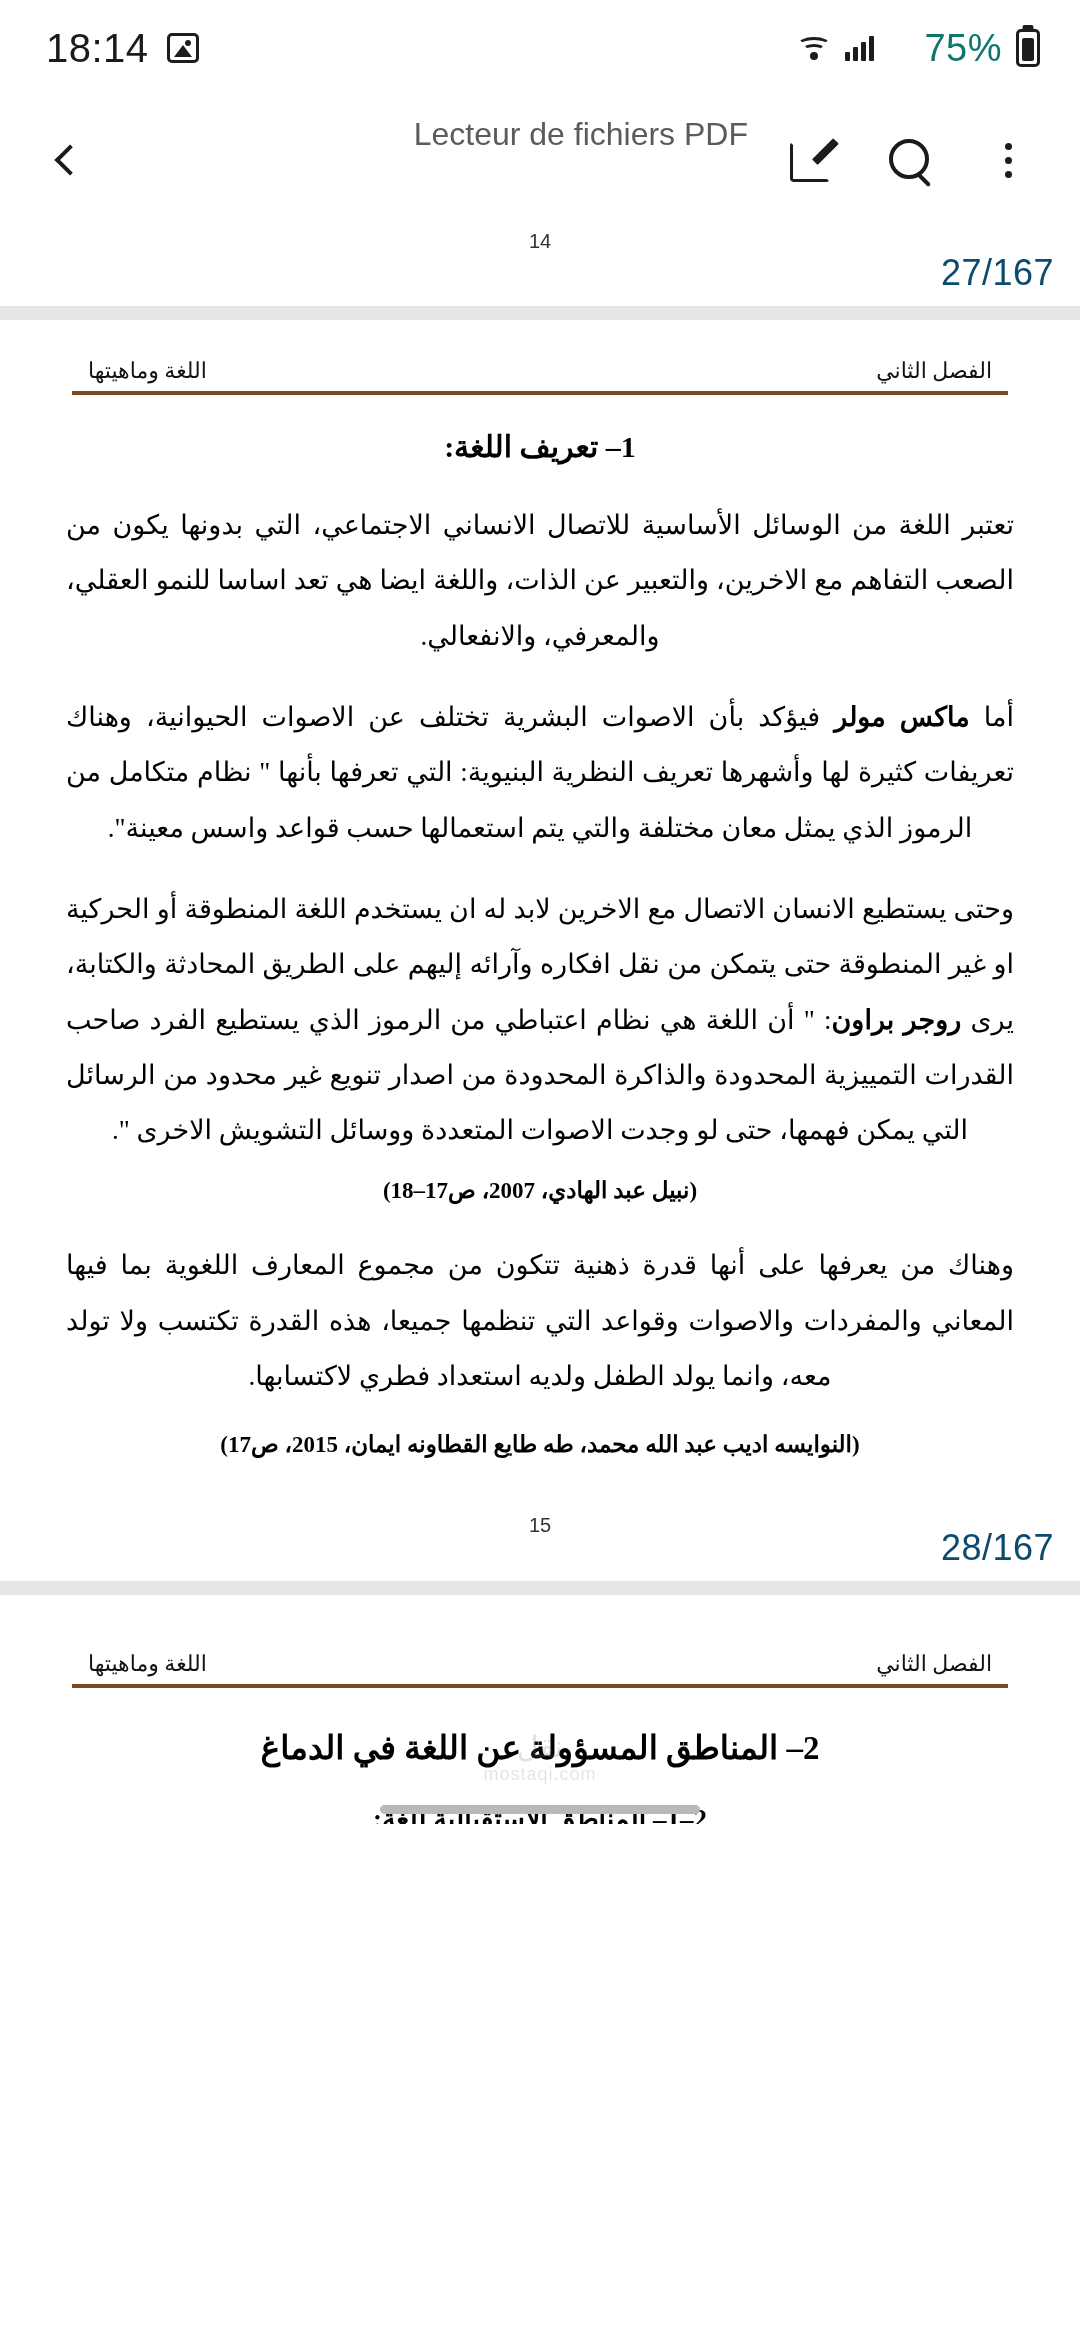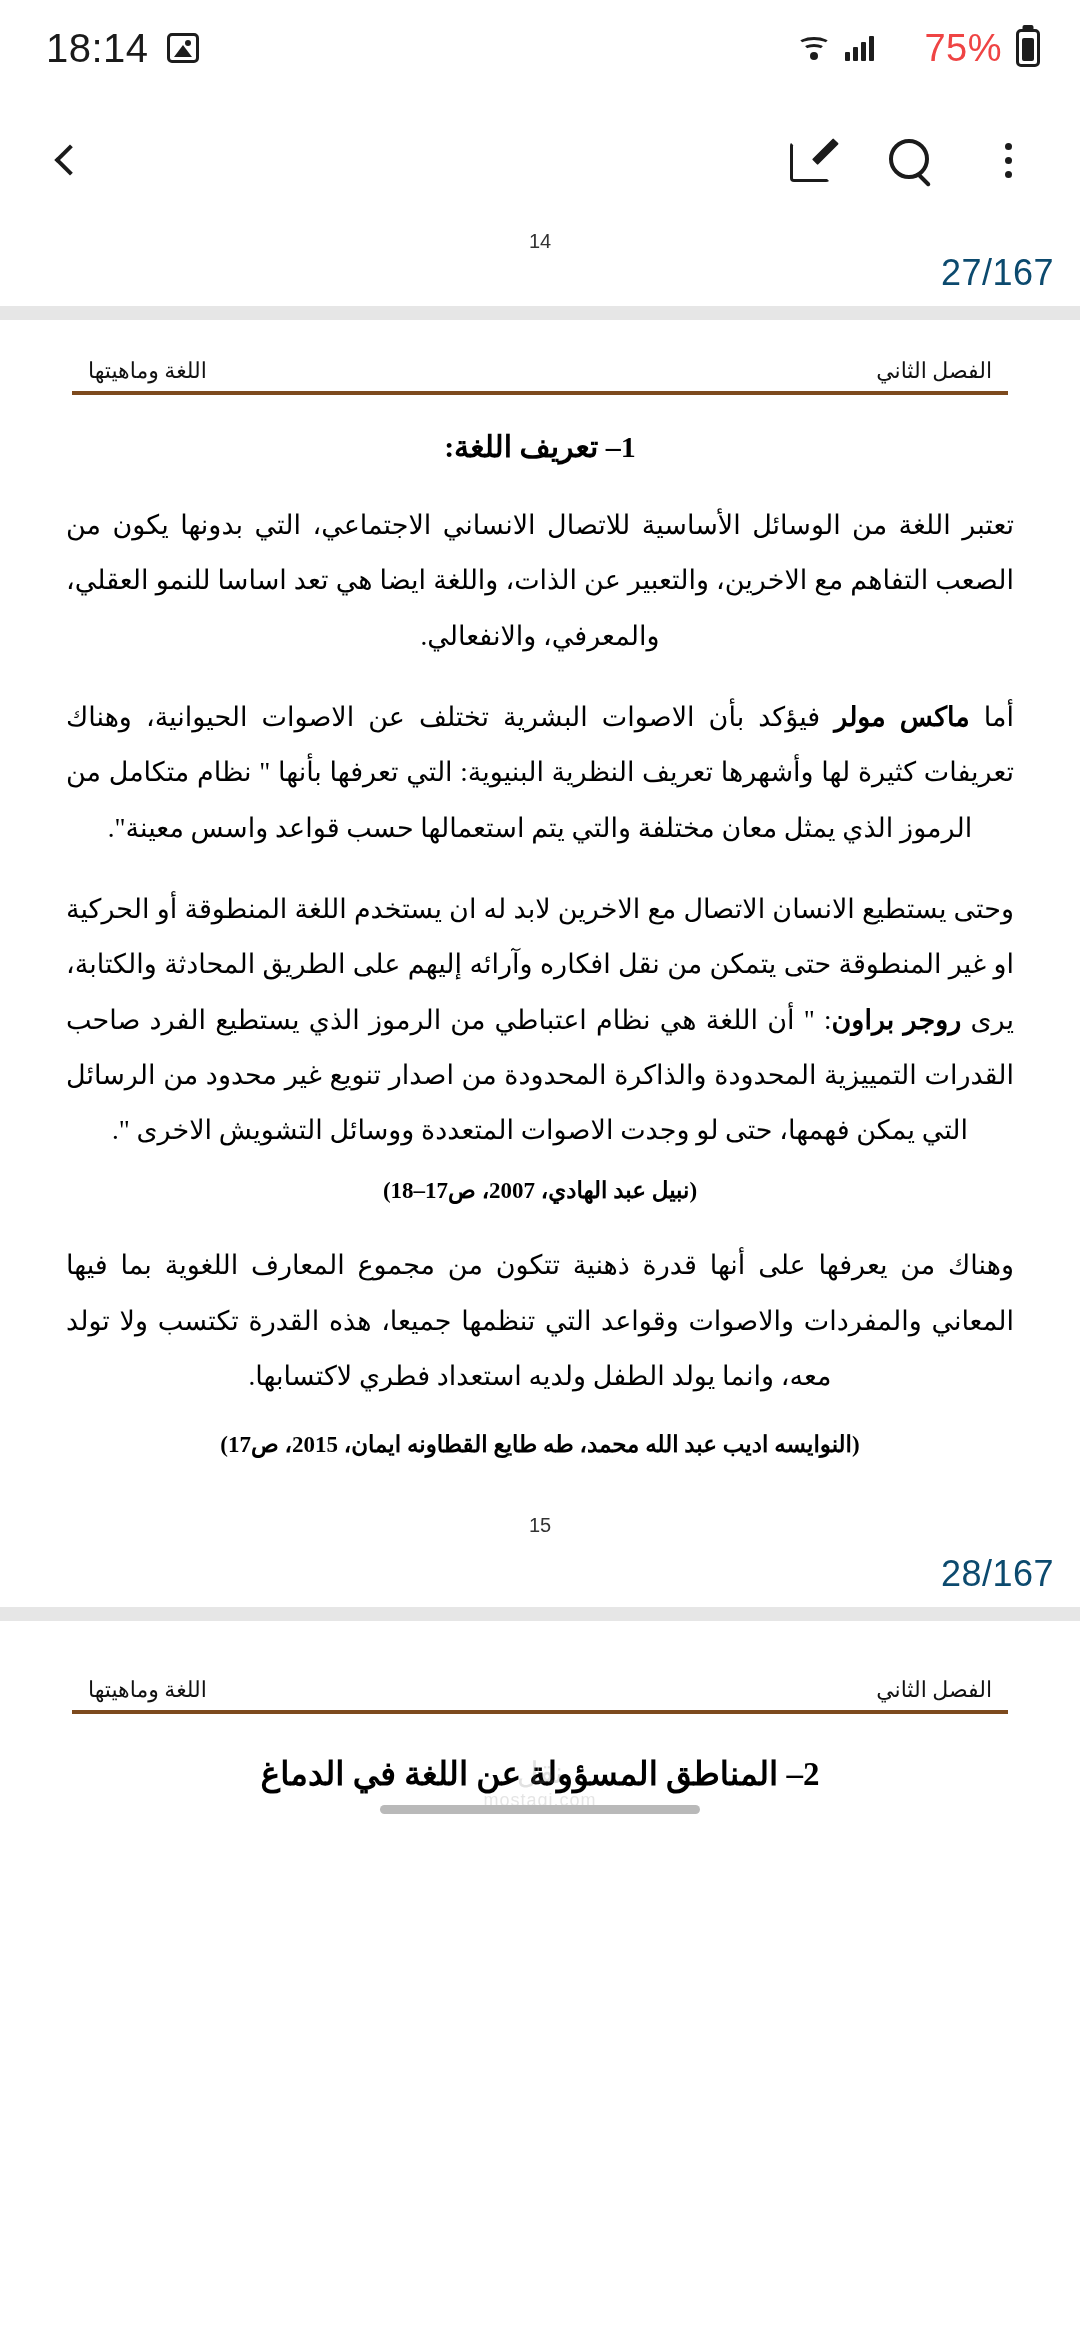--- a/index.html
+++ b/index.html
@@ -81,21 +81,21 @@
   }
   .signal-icon b {
     width: 5px; background: #1d1d1d; border-radius: 1px; display: block;
   }
   .signal-icon b:nth-child(1) { height: 9px; }
   .signal-icon b:nth-child(2) { height: 14px; }
   .signal-icon b:nth-child(3) { height: 19px; }
   .signal-icon b:nth-child(4) { height: 25px; }
   .battery-text {
     font-size: 38px;
-    color: #ef4444;
+    color: #0f766e;
     letter-spacing: 0.5px;
     margin-left: 36px;
   }
   .battery-icon {
     width: 24px; height: 38px;
     border: 3px solid #1d1d1d;
     border-radius: 5px;
     position: relative;
     padding: 2px;
   }
@@ -307,21 +307,21 @@
   .cite2 {
     font-size: 23px;
     font-weight: bold;
     text-align: center;
     margin: 0 0 22px 0;
   }
   .page-number-bottom {
     text-align: center;
     font-size: 20px;
     color: #333;
-    padding: 8px 0 70px 0;
+    padding: 8px 0 44px 0;
   }
 
   
   .page3 {
     padding: 56px 66px 0 66px;
     direction: rtl;
     font-family: "Liberation Serif", serif;
     position: relative;
   }
   h3.sec-title2 {
@@ -394,20 +394,21 @@
           <span class="battery-fill"></span>
         </span>
     </div>
   </div>
 
   <div class="app-bar">
     <div class="back-btn">
       <span class="chev-left"></span>
     </div>
     <div class="titles">
+      <div class="app-sub">Lecteur de fichiers PDF</div>
     </div>
     <div class="actions">
       <div class="icon-btn">
         <span class="edit-icon"></span>
       </div>
       <div class="icon-btn">
         <span class="search-icon"></span>
       </div>
       <div class="icon-btn">
         <span class="dots-icon">

